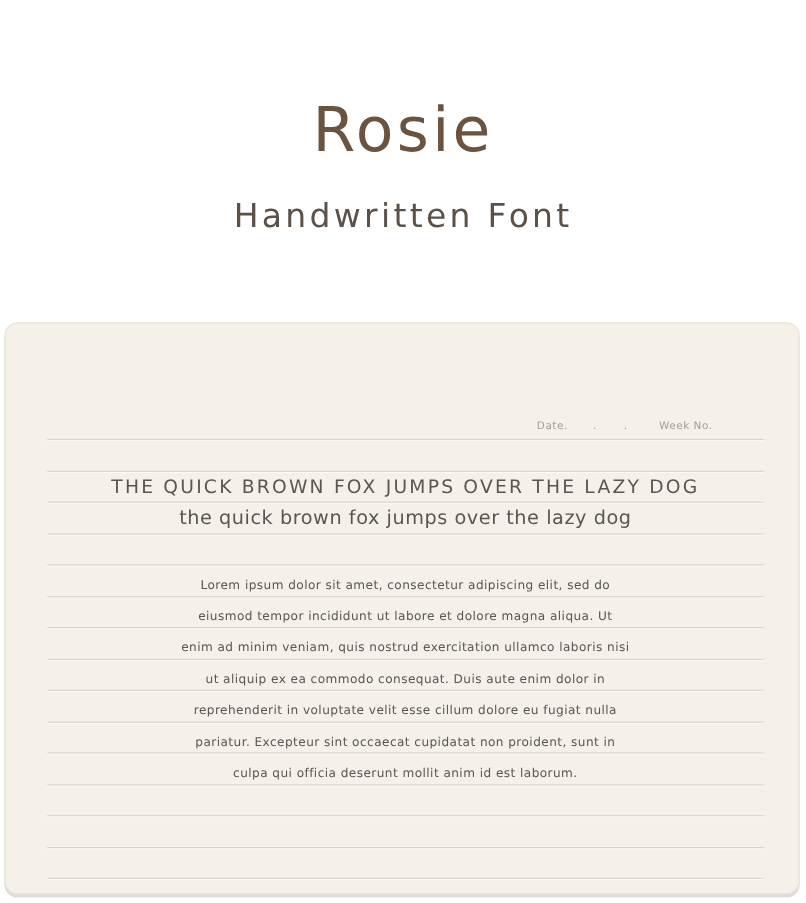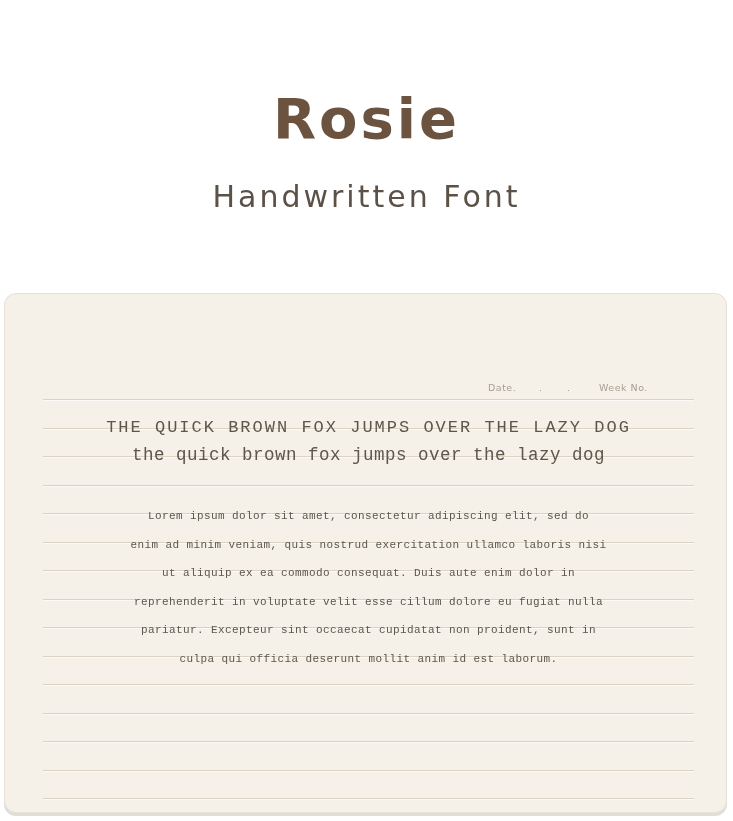--- a/index.html
+++ b/index.html
@@ -19,21 +19,21 @@
     background:var(--background);
     font-family:"DejaVu Sans", sans-serif;
     overflow:hidden;
     position:relative;
   }
   .stage{position:absolute;inset:0;}
 
   .title{
     position:absolute;top:88px;left:0;width:733px;
     text-align:center;
-    font-size:56px;line-height:1.1;font-weight:700;
+    font-size:56px;line-height:1.1;font-weight:400;
     letter-spacing:3px;
     color:var(--title-brown);
     margin:0;
   }
   .subtitle{
     position:absolute;top:179px;left:0;width:733px;
     text-align:center;
     font-size:30px;line-height:1.2;font-weight:400;
     letter-spacing:3px;
     color:var(--subtitle-brown);
@@ -66,22 +66,22 @@
     border-bottom:1px solid rgba(255,255,255,0.65);
   }
 
   .textblock{
     position:absolute;top:133px;left:38px;width:651px;
     color:var(--ink);
   }
   .row{
     height:28.5px;
     display:flex;align-items:flex-end;justify-content:center;
-    padding-bottom:19px;box-sizing:border-box;
-    white-space:nowrap;overflow:visible;font-family:Liberation Mono, monospace;
+    padding-bottom:3px;box-sizing:border-box;
+    white-space:nowrap;overflow:visible;
   }
   .row.upper{font-size:17px;letter-spacing:2px;}
   .row.lower{font-size:17.5px;letter-spacing:0.5px;}
   .row.para{font-size:11px;letter-spacing:0.4px;}
 </style>
 </head>
 <body>
 
 <div class="stage">
 
@@ -113,20 +113,21 @@
         <div class="rule" style="top: 447px;"></div>
         <div class="rule" style="top: 475.5px;"></div>
         <div class="rule" style="top: 504px;"></div>
       </div>
 
     <div class="textblock">
       <div class="row upper">THE QUICK BROWN FOX JUMPS OVER THE LAZY DOG</div>
       <div class="row lower">the quick brown fox jumps over the lazy dog</div>
       <div class="row blank"></div>
       <div class="row para">Lorem ipsum dolor sit amet, consectetur adipiscing elit, sed do</div>
+      <div class="row para">eiusmod tempor incididunt ut labore et dolore magna aliqua. Ut</div>
       <div class="row para">enim ad minim veniam, quis nostrud exercitation ullamco laboris nisi</div>
       <div class="row para">ut aliquip ex ea commodo consequat. Duis aute enim dolor in</div>
       <div class="row para">reprehenderit in voluptate velit esse cillum dolore eu fugiat nulla</div>
       <div class="row para">pariatur. Excepteur sint occaecat cupidatat non proident, sunt in</div>
       <div class="row para">culpa qui officia deserunt mollit anim id est laborum.</div>
     </div>
 
   </div>
 </div>
 

